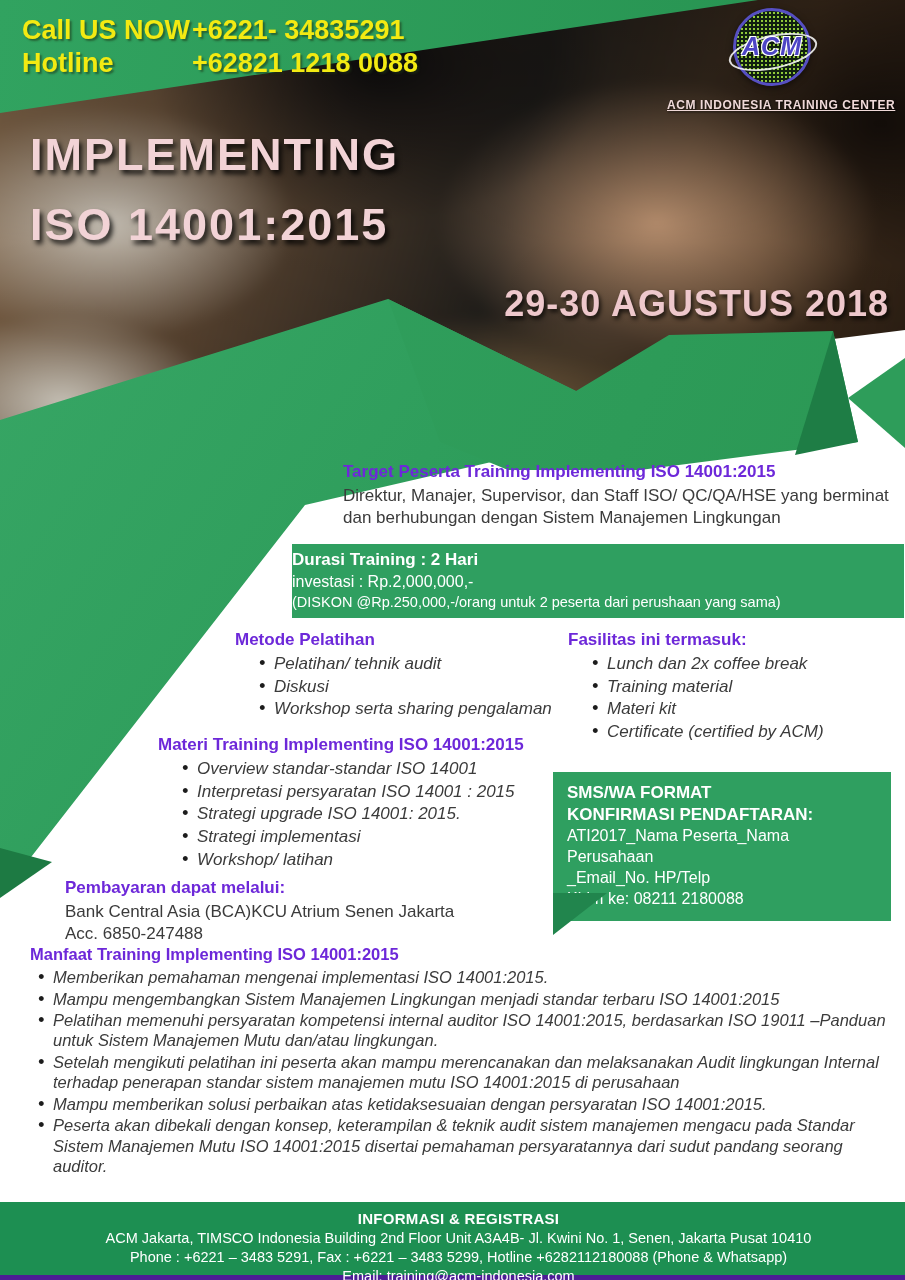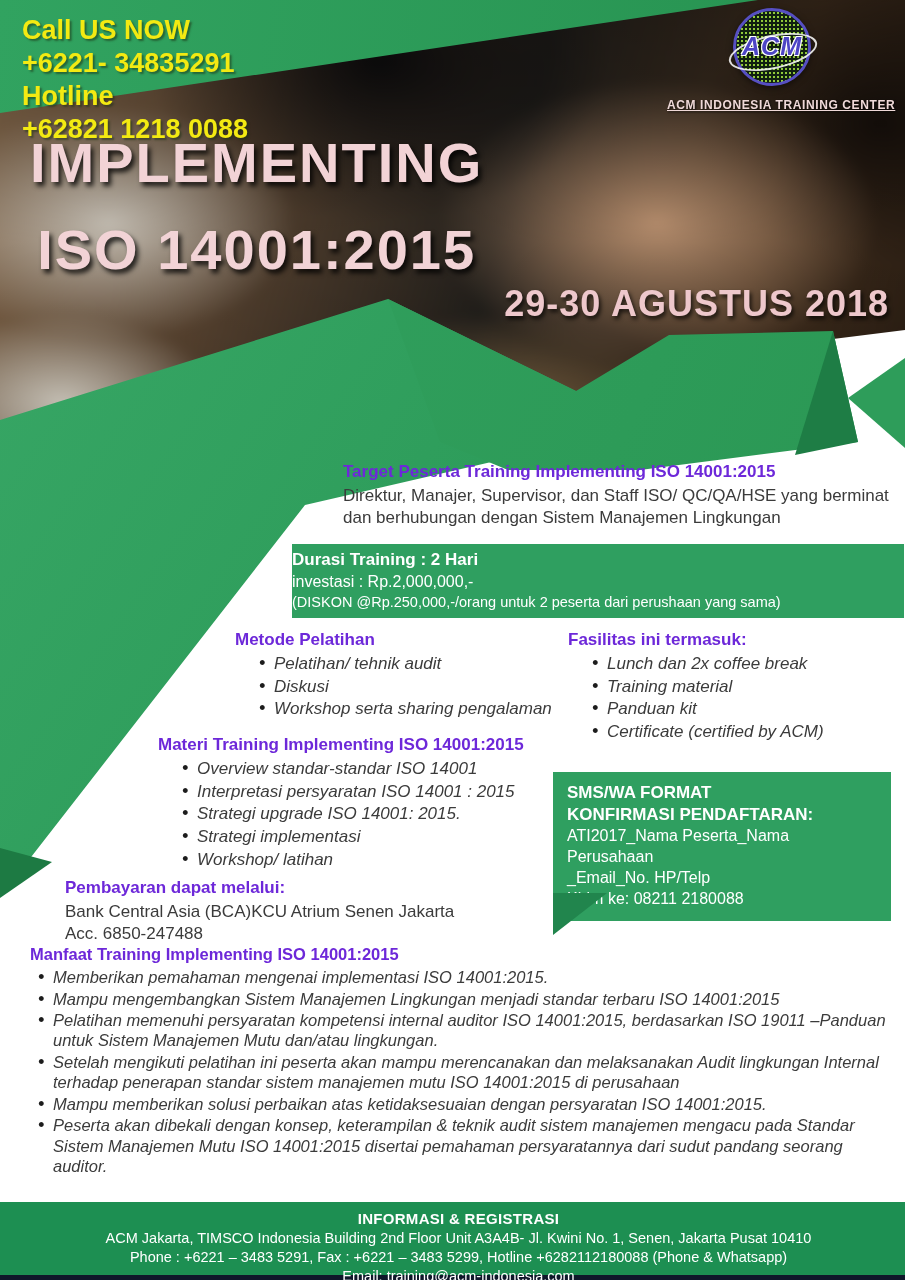--- a/index.html
+++ b/index.html
@@ -54,21 +54,21 @@
     background:#1e7d45;
     clip-path:polygon(833px 331px, 858px 442px, 795px 455px);
   }
   .s-farright{
     background:#2e9d5a;
     clip-path:polygon(905px 358px, 905px 448px, 848px 398px);
   }
   
   .call-block{position:absolute; left:22px; top:14px; color:#f3ea12;
     font-weight:bold; font-size:27px; line-height:1.22; text-shadow:2px 2px 2px rgba(30,50,20,.55);}
-  .call-row{display:flex;flex-direction:column;}
+  .call-row{display:flex;}
   .call-row .lbl{width:170px;}
   .logo-block{position:absolute; right:28px; top:8px; width:210px; text-align:center;}
   .globe{
     position:relative; width:72px; height:72px; margin:0 auto; border-radius:50%;
     border:3px solid #564fc2;
     background-color:#101f10;
     background-image:radial-gradient(circle, #8fc93a 0.9px, rgba(0,0,0,0) 1.2px);
     background-size:4px 4px;
     box-shadow:0 2px 6px rgba(0,0,0,.5);
   }
@@ -79,22 +79,22 @@
   }
   .globe .acm{
     position:absolute; left:0; right:0; top:21px; text-align:center;
     font-size:25px; font-weight:bold; font-style:italic; color:#4d45c5; letter-spacing:1px;
     text-shadow:-1px -1px 0 #fff, 1px -1px 0 #fff, -1px 1px 0 #fff, 1px 1px 0 #fff, 0 2px 3px rgba(0,0,0,.55);
   }
   .org-name{margin-top:12px; font-size:12px; font-weight:bold; color:#efd9d8;
     letter-spacing:.6px; text-shadow:1px 1px 2px rgba(0,0,0,.8); white-space:nowrap;text-decoration:underline;}
   
   .hero-title{position:absolute; left:30px; top:120px; color:#f2d3d6; font-weight:bold;
-    font-size:56px; letter-spacing:2px; line-height:1.55;
-    text-shadow:3px 4px 5px rgba(0,0,0,.8);text-align:center;}
+    font-size:45px; letter-spacing:2px; line-height:1.55;
+    text-shadow:3px 4px 5px rgba(0,0,0,.8);}
   .hero-date{position:absolute; right:16px; top:283px; color:#eec8cc; font-weight:bold;
     font-size:36px; letter-spacing:1px; text-shadow:2px 3px 4px rgba(0,0,0,.75); white-space:nowrap;}
   
   .sec{position:absolute; color:#3b3b3b; font-size:17px; line-height:1.28;}
   .sec h3{margin:0 0 2px 0; font-size:17px; color:#6d28d9;}
   ul.blist{list-style:none; margin:2px 0 0 0; padding:0 0 0 24px;}
   ul.blist li{position:relative; padding-left:15px; margin:1px 0;font-style:italic;}
   ul.blist li::before{content:"\2022"; position:absolute; left:0; top:-1px; font-size:18px; color:#1c1c1c;}
   
   .target{left:343px; top:461px; width:558px;}
@@ -121,21 +121,21 @@
   }
   .box-konfirmasi .b{font-weight:bold; font-size:17px;}
   .box-konfirmasi .n{font-size:16px;}
   .konf-tail{
     position:absolute; left:553px; top:893px; width:56px; height:42px;
     background:#21854d; clip-path:polygon(0 0, 54px 0, 0 100%);
   }
   
   .footer{
     position:absolute; left:0; bottom:0; width:905px; height:78px;
-    background:#1d8f52; border-bottom:5px solid #0f172a;
+    background:#1d8f52; border-bottom:5px solid #4c1d95;
     color:#fff; text-align:center; padding-top:7px; box-sizing:border-box;
     line-height:1.32;
     padding-left:12px;
   }
   .footer .f-head{font-weight:bold; font-size:15px; letter-spacing:.3px;}
   .footer .f-line{font-size:14.5px;}
 </style>
 </head>
 <body>
 
@@ -196,21 +196,21 @@
         <li>Diskusi</li>
         <li>Workshop serta sharing pengalaman</li>
       </ul>
   </div>
 
   <div class="sec fasilitas">
     <h3>Fasilitas ini termasuk:</h3>
     <ul class="blist">
         <li>Lunch dan 2x coffee break</li>
         <li>Training material</li>
-        <li>Panduan kit</li>
+        <li>Materi kit</li>
         <li>Certificate (certified by ACM)</li>
       </ul>
   </div>
 
   <div class="sec materi">
     <h3>Materi Training Implementing ISO 14001:2015</h3>
     <ul class="blist">
         <li>Overview standar-standar ISO 14001</li>
         <li>Interpretasi persyaratan ISO 14001 : 2015</li>
         <li>Strategi upgrade ISO 14001: 2015.</li>

